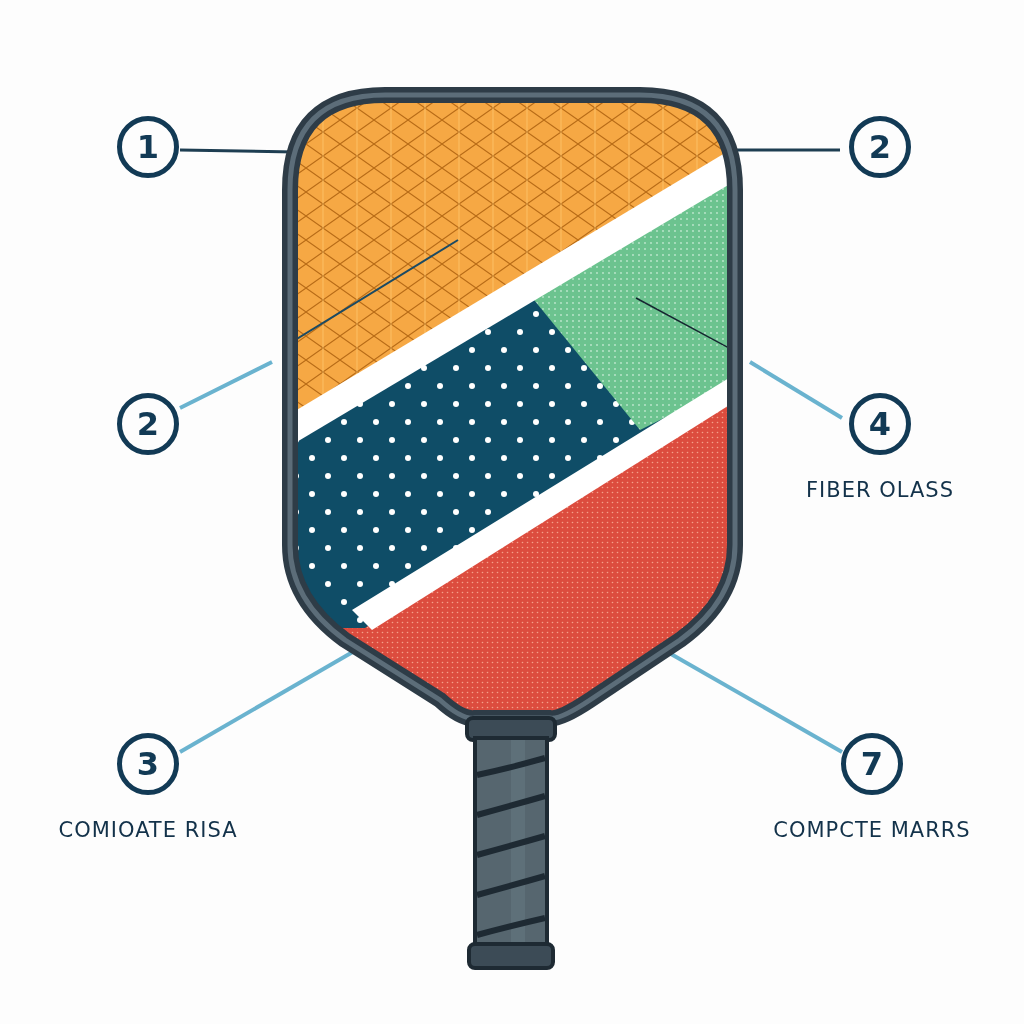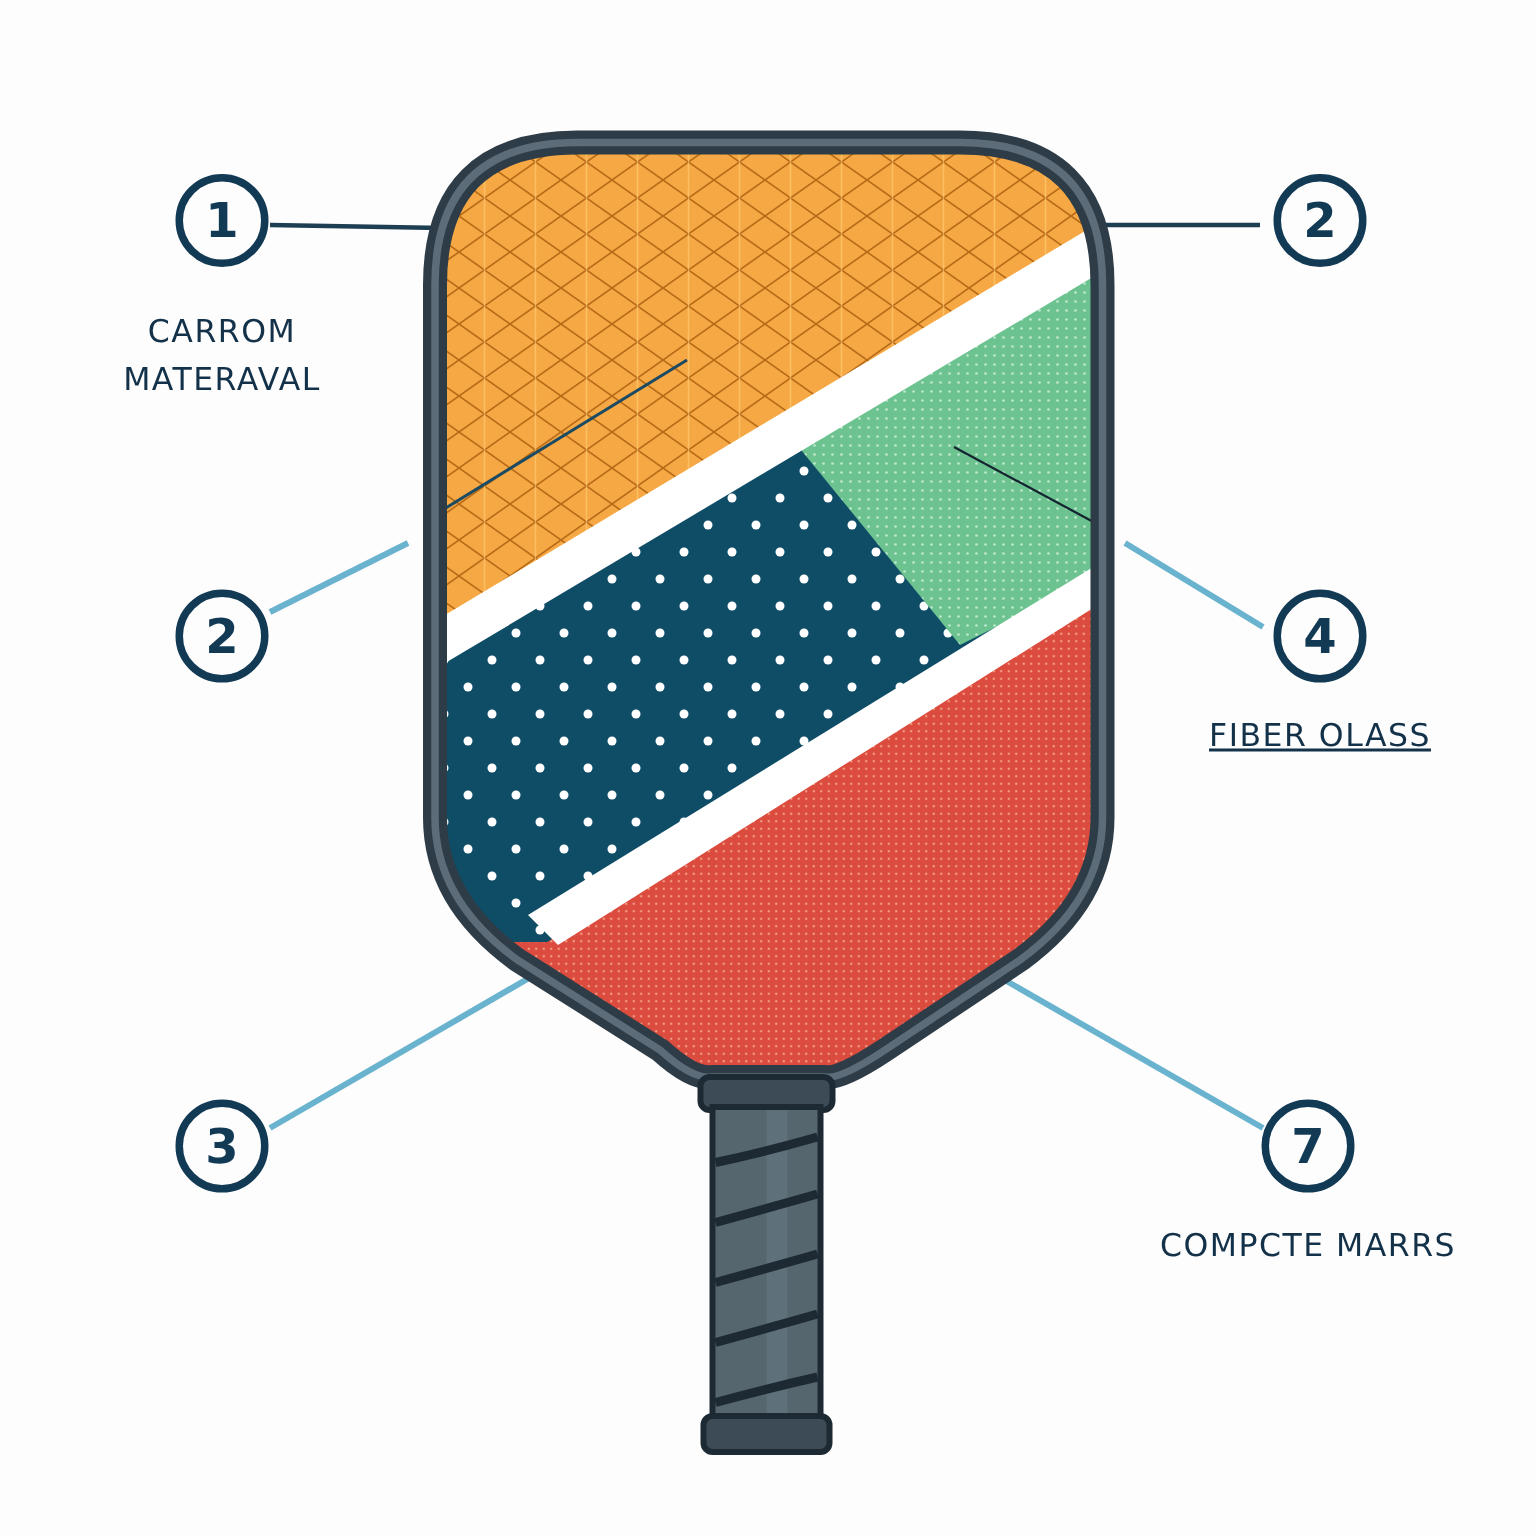--- a/index.html
+++ b/index.html
@@ -72,39 +72,38 @@
         <path d="M477,855 Q510,846 545,836"></path>
         <path d="M477,895 Q510,886 545,876"></path>
         <path d="M477,935 Q510,926 545,918"></path>
       </g>
       <rect x="469" y="944" width="84" height="24" rx="6" fill="#3c4b56" stroke="#1e2a33" stroke-width="4"></rect>
     </g>
   </svg>
 
   <div class="callout" style="left:18px; top:116px;">
     <div class="badge">1</div>
-    <div class="label">CARROM
-MATERAVAL</div>
   </div>
 
   <div class="callout" style="left:750px; top:116px;">
     <div class="badge">2</div>
   </div>
 
   <div class="callout" style="left:18px; top:393px;">
     <div class="badge">2</div>
   </div>
 
   <div class="callout" style="left:750px; top:393px;">
     <div class="badge">4</div>
-    <div class="label" style="margin-top:20px;text-decoration:underline;">FIBER OLASS</div>
+    <div class="label" style="margin-top:20px;">FIBER OLASS</div>
   </div>
 
   <div class="callout" style="left:18px; top:733px;">
     <div class="badge">3</div>
+    <div class="label" style="margin-top:20px;">COMIOATE RISA</div>
   </div>
 
   <div class="callout" style="left:742px; top:733px;">
     <div class="badge">7</div>
     <div class="label" style="margin-top:20px;">COMPCTE MARRS</div>
   </div>
 
 </div>
 
 </body></html>

